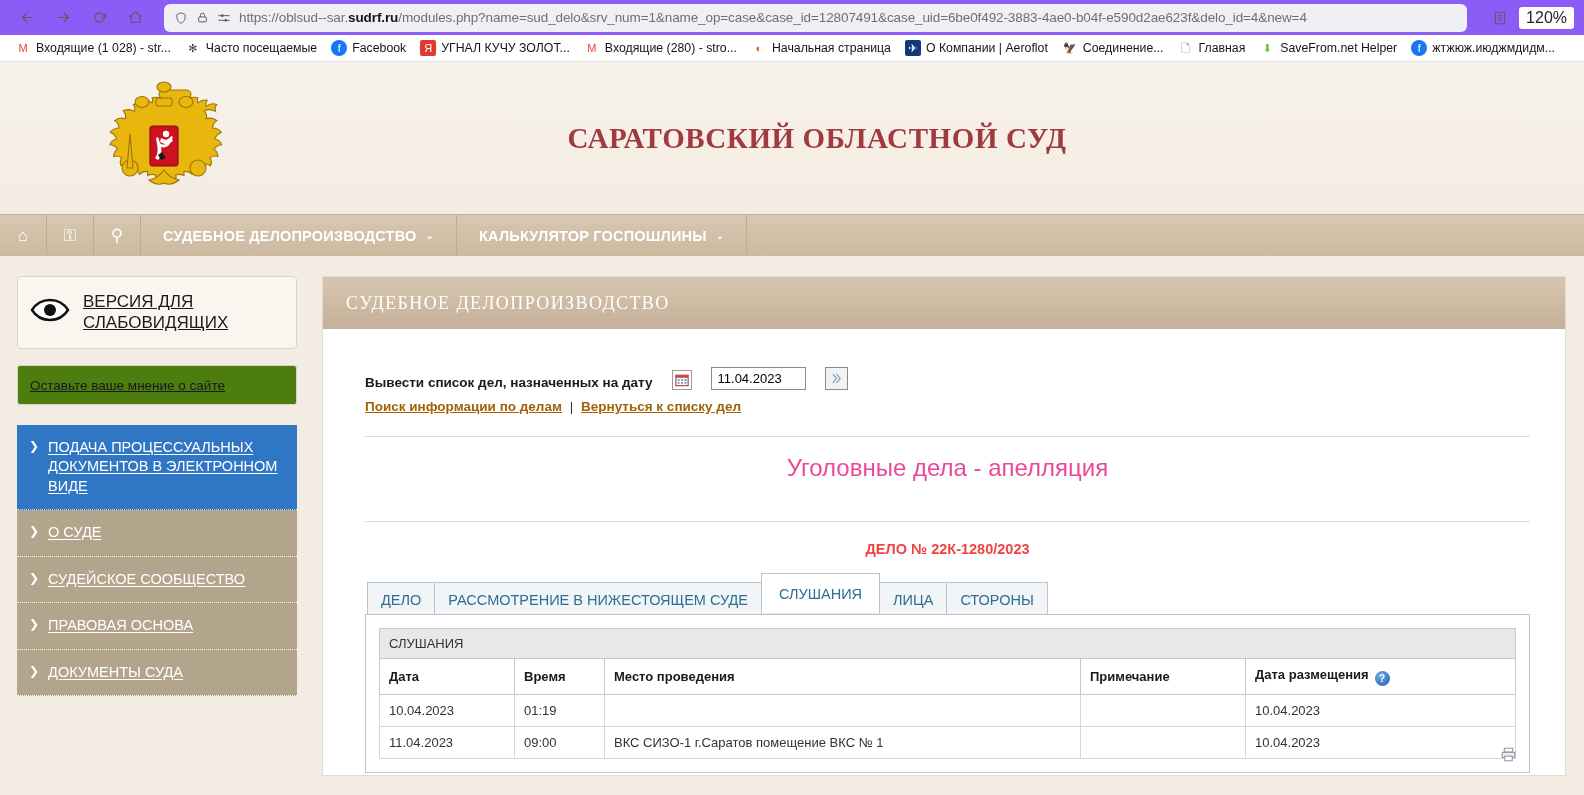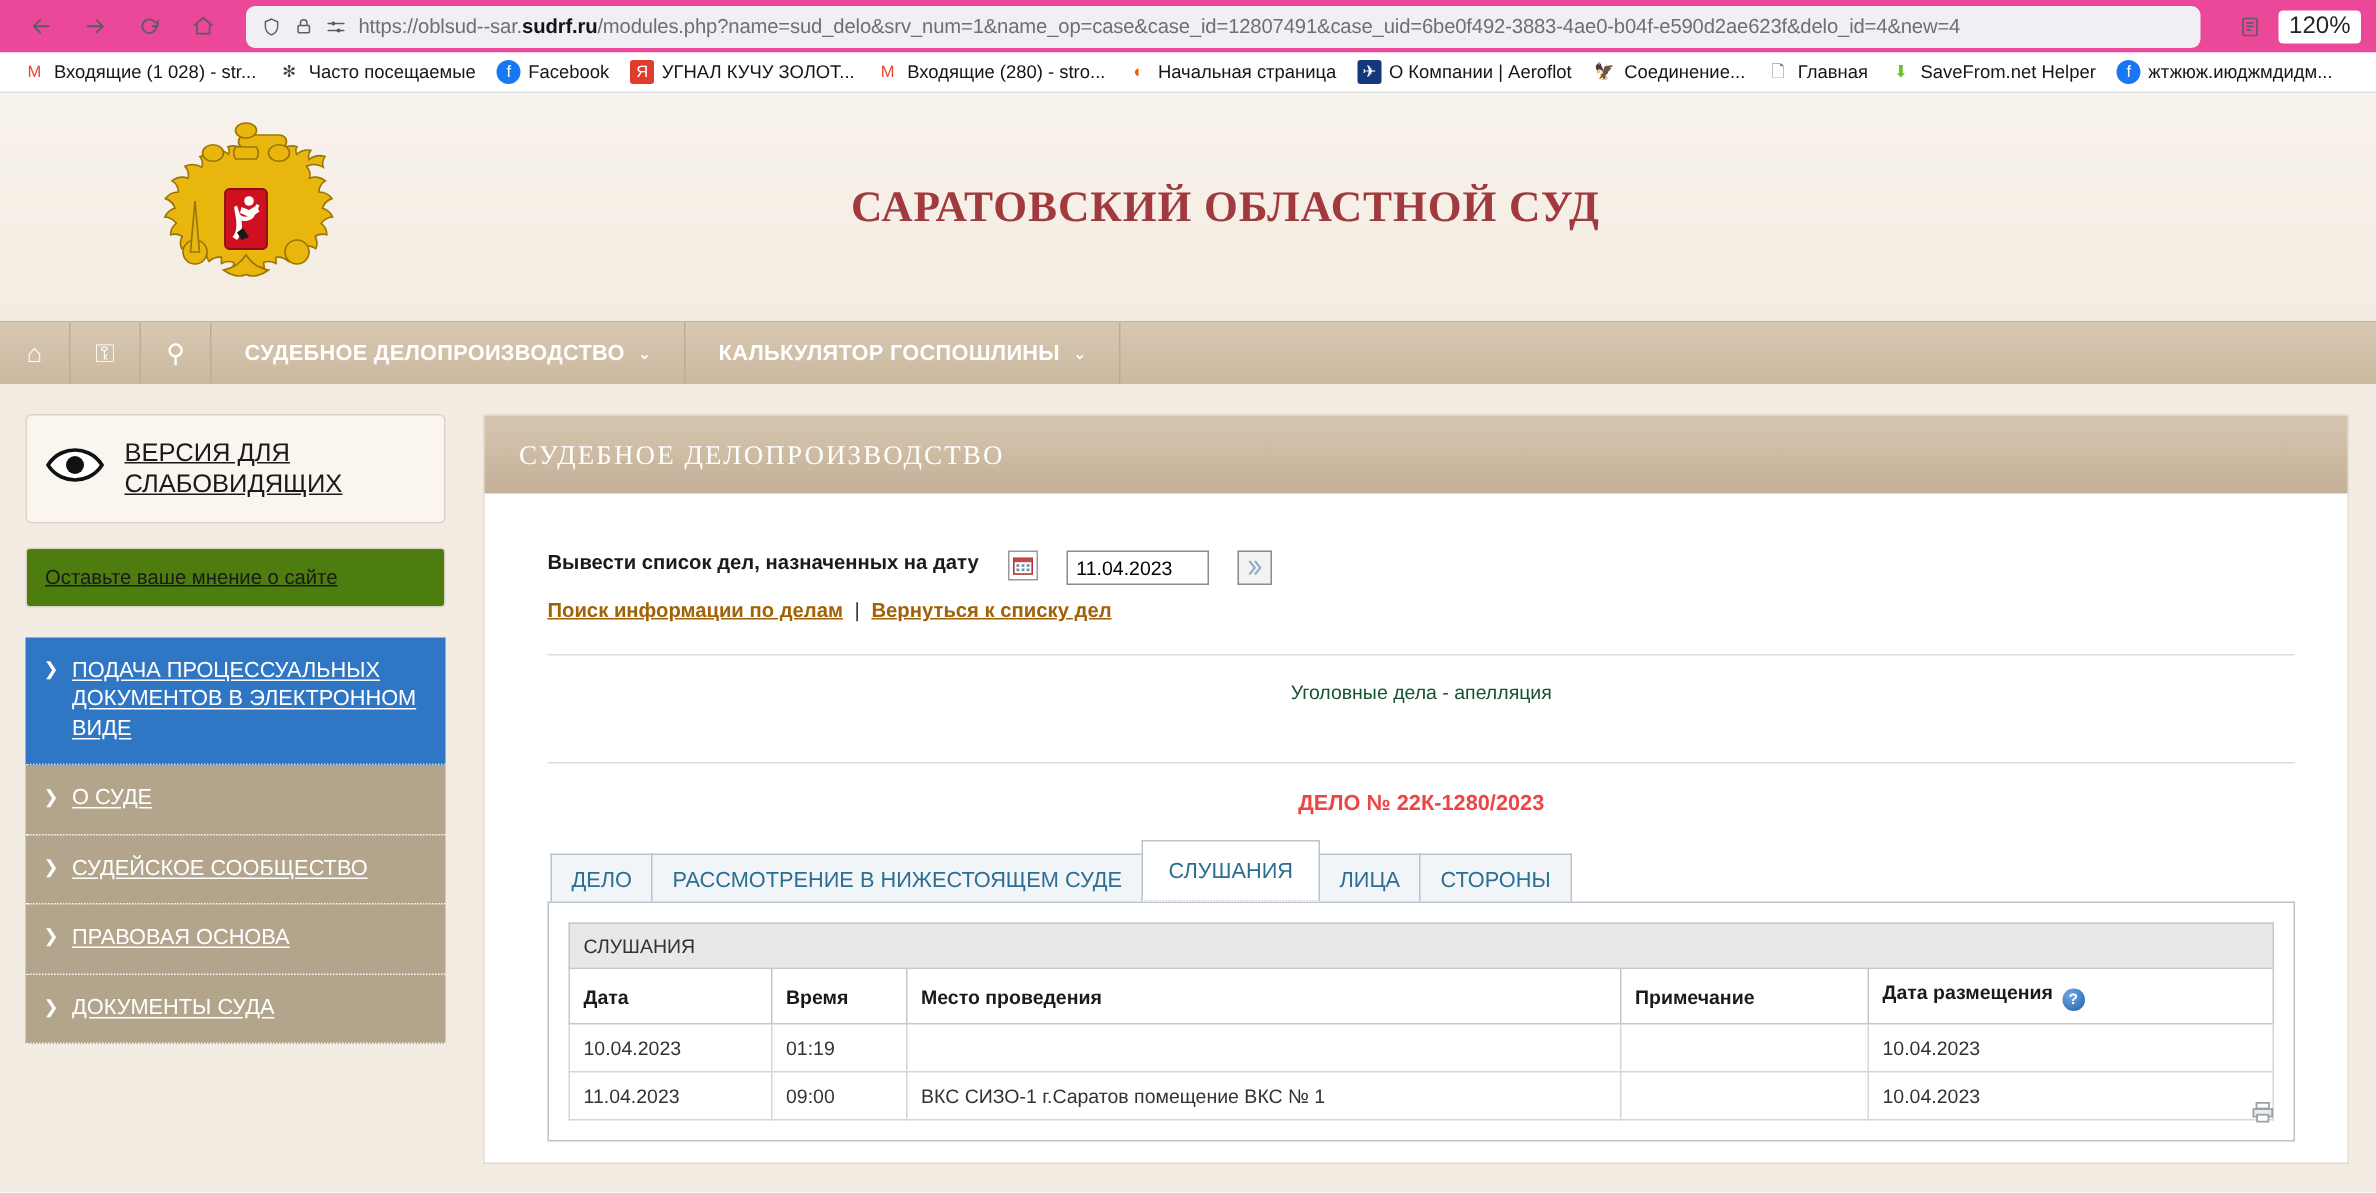--- a/index.html
+++ b/index.html
@@ -5,21 +5,21 @@
   * { box-sizing: border-box; margin: 0; padding: 0; }
   html, body {
     width: 1584px; height: 795px;
     font-family: "Liberation Sans", sans-serif;
     background: #fff; overflow: hidden;
   }
 
   
   .browser-toolbar {
     height: 35px; display: flex; align-items: center;
-    background: #ec4899; padding: 0 10px; gap: 2px;
+    background: #8b5cf6; padding: 0 10px; gap: 2px;
   }
   .nav-btn {
     width: 34px; height: 28px; display: flex;
     align-items: center; justify-content: center;
     border-radius: 4px; color: #5b5b66;
   }
   .nav-btn svg { display: block; }
   .urlbar {
     flex: 1; height: 28px; margin: 0 14px 0 10px;
     background: #f0f0f4; border-radius: 6px;
@@ -135,21 +135,21 @@
     padding-left: 23px;
     background: linear-gradient(180deg,#d6c6b0 0%,#c5b098 100%);
   }
   .content-banner span {
     color: #fff; font-family: "Liberation Serif", serif;
     font-size: 18px; letter-spacing: 1.4px;
   }
   .content-inner { padding: 38px 35px 0 42px; }
 
   .filter-line {
-    display: flex; align-items: flex-start; gap: 19px;
+    display: flex; align-items: flex-end; gap: 19px;
     font-size: 13.5px; color: #1a1a1a; font-weight: 700;
   }
   .cal-btn {
     width: 20px; height: 20px; border: 1px solid #9a9a9a;
     background: #fff; display: flex; align-items: center; justify-content: center;
   }
   .date-input {
     width: 95px; height: 23px; border: 1px solid #8b8b8b;
     background: #fff; font-size: 13px; color: #000;
     padding: 0 6px; font-family: "Liberation Sans", sans-serif;
@@ -160,21 +160,21 @@
     justify-content: center; color: #7b95b5; font-size: 12px;
   }
   .links-line { margin-top: 9px; font-size: 13.5px; }
   .links-line a {
     color: #a16207; text-decoration: underline; font-weight: 700;
   }
   .links-line .sep { color: #333; margin: 0 4px; font-weight: 400; }
 
   .hr { border-top: 1px solid #dcdcdc; margin-top: 22px; }
   .case-type {
-    text-align: center; color: #14532d; font-size: 13px;
+    text-align: center; color: #ec4899; font-size: 24px;
     padding: 17px 0 17px 0;
   }
   .case-no {
     text-align: center; font-size: 14.5px; font-weight: 700;
     color: #ef4444; padding: 19px 0 16px 0;
   }
 
   
   .tabs { display: flex; align-items: flex-end; position: relative; padding-left: 2px; }
   .tab {

